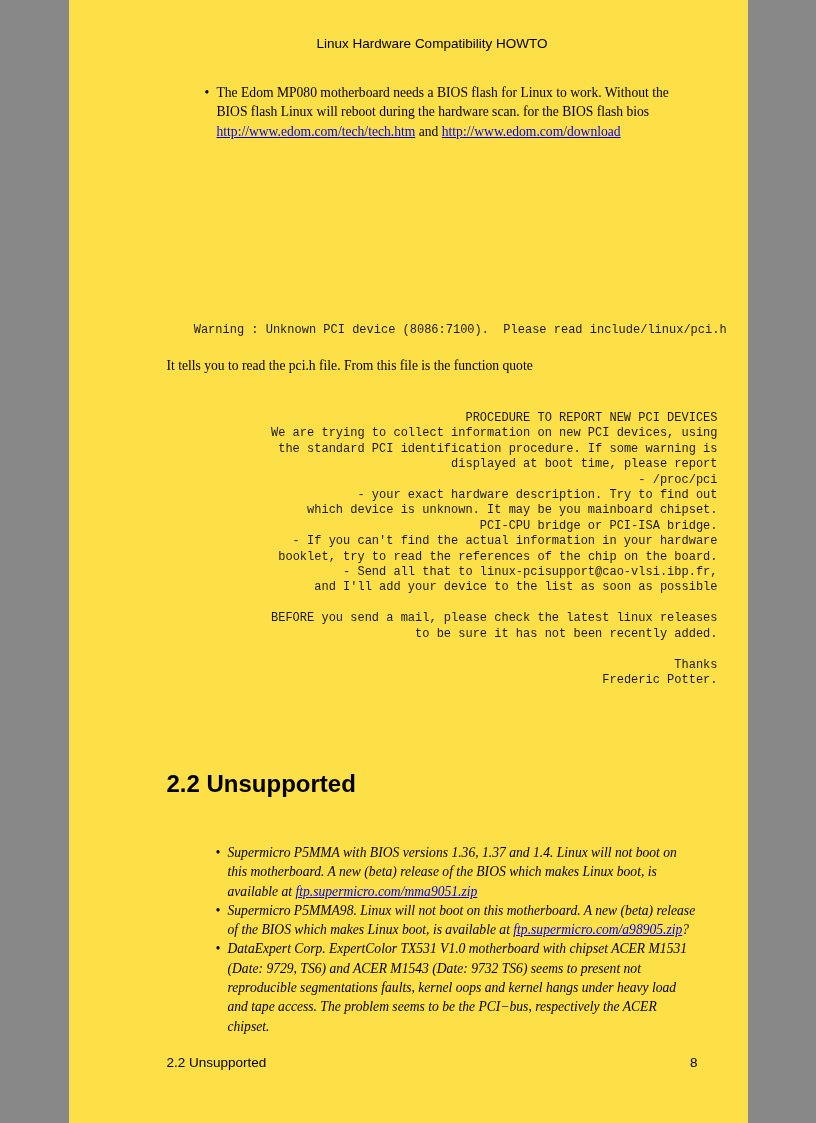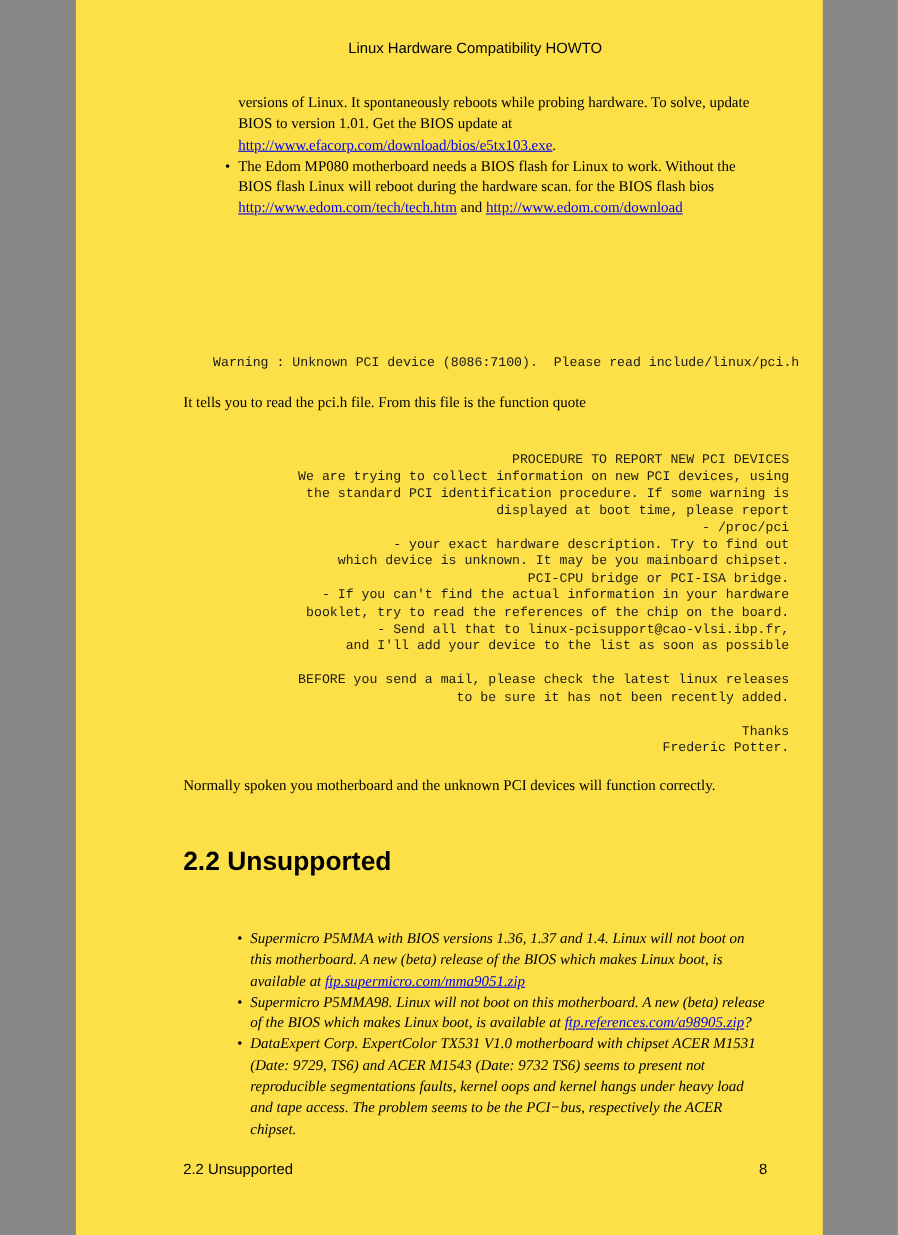--- a/index.html
+++ b/index.html
@@ -55,21 +55,20 @@
   a.doc-link { color:#0000ee; text-decoration:underline; cursor:pointer; }
 </style>
 </head>
 <body>
 
 <div class="page">
 
   <div class="hdr">Linux Hardware Compatibility HOWTO</div>
 
   <div class="top-region body-text">
-    <p class="cont-para"><span>versions of Linux. It spontaneously reboots while probing hardware. To solve, update BIOS to version 1.01. Get the BIOS update at </span><a class="doc-link" href="#">http://www.efacorp.com/download/bios/e5tx103.exe</a><span>.</span></p>
     <ul class="doc-list">
       <li><span>The Edom MP080 motherboard needs a BIOS flash for Linux to work. Without the BIOS flash Linux will reboot during the hardware scan. for the BIOS flash bios </span><a class="doc-link" href="#">http://www.edom.com/tech/tech.htm</a><span> and </span><a class="doc-link" href="#">http://www.edom.com/download</a></li>
     </ul>
   </div>
 
 
   <pre class="code code-warning"> Warning : Unknown PCI device (8086:7100).  Please read include/linux/pci.h</pre>
 
   <p class="para body-text p2"><span>It tells you to read the pci.h file. From this file is the function quote</span></p>
 
@@ -85,28 +84,27 @@
      booklet, try to read the references of the chip on the board.
    - Send all that to linux-pcisupport@cao-vlsi.ibp.fr,
      and I'll add your device to the list as soon as possible
 
 BEFORE you send a mail, please check the latest linux releases
 to be sure it has not been recently added.
 
      Thanks
           Frederic Potter.</pre>
 
-  <p class="para body-text p3"><span>Normally spoken you motherboard and the unknown PCI devices will function correctly.</span></p>
 
   <h2 class="section-heading">2.2 Unsupported</h2>
 
   <div class="list2 body-text">
     <ul class="doc-list">
       <li><span>Supermicro P5MMA with BIOS versions 1.36, 1.37 and 1.4. Linux will not boot on this motherboard. A new (beta) release of the BIOS which makes Linux boot, is available at </span><a class="doc-link" href="#">ftp.supermicro.com/mma9051.zip</a></li>
-      <li><span>Supermicro P5MMA98. Linux will not boot on this motherboard. A new (beta) release of the BIOS which makes Linux boot, is available at </span><a class="doc-link" href="#">ftp.references.com/a98905.zip</a><span>?</span></li>
+      <li><span>Supermicro P5MMA98. Linux will not boot on this motherboard. A new (beta) release of the BIOS which makes Linux boot, is available at </span><a class="doc-link" href="#">ftp.supermicro.com/a98905.zip</a><span>?</span></li>
       <li><span>DataExpert Corp. ExpertColor TX531 V1.0 motherboard with chipset ACER M1531 (Date: 9729, TS6) and ACER M1543 (Date: 9732 TS6) seems to present not reproducible segmentations faults, kernel oops and kernel hangs under heavy load and tape access. The problem seems to be the PCI−bus, respectively the ACER chipset.</span></li>
     </ul>
   </div>
 
   <div class="ftr">
     <span>2.2 Unsupported</span>
     <span>8</span>
   </div>
 
 </div>

